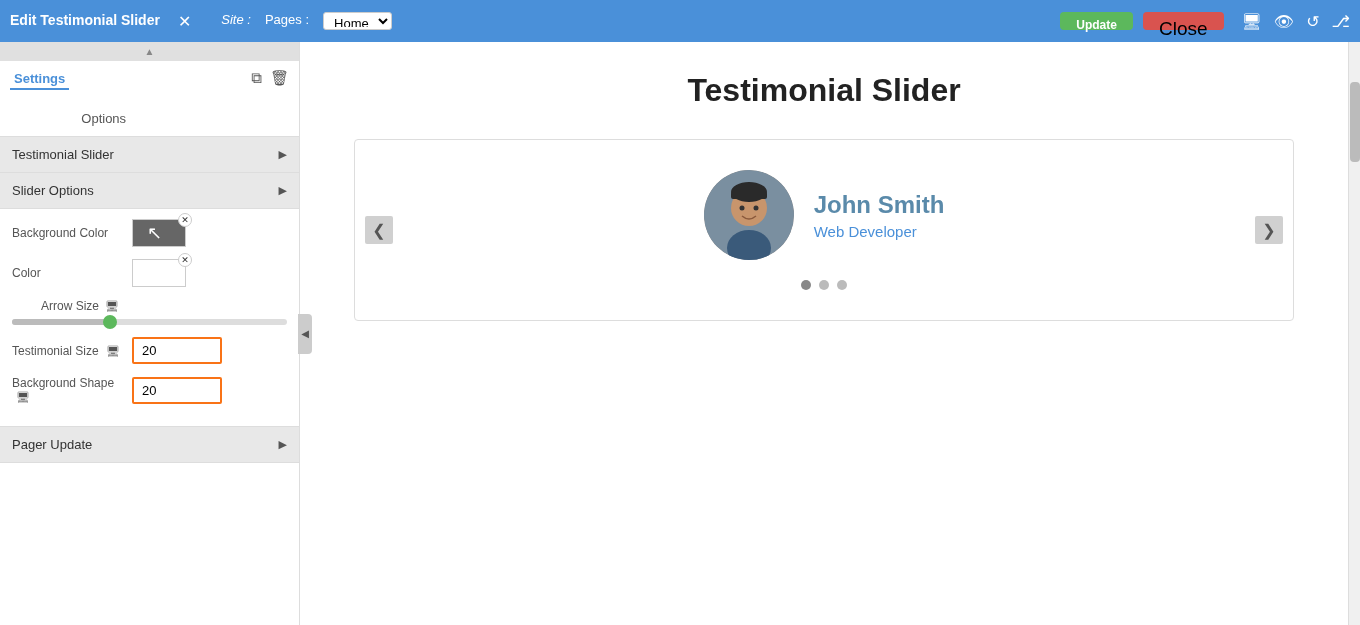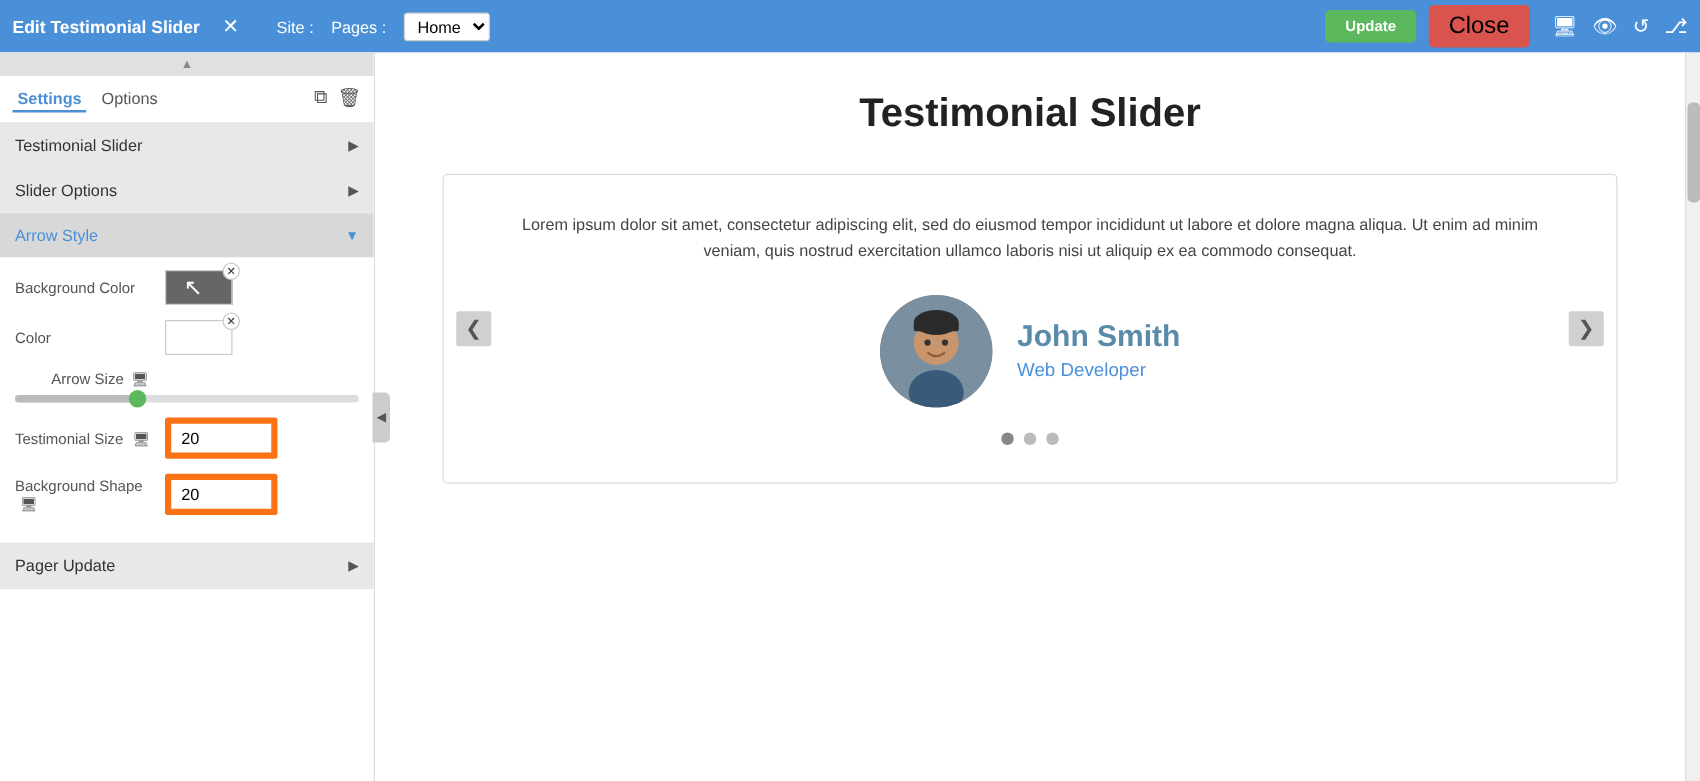--- a/index.html
+++ b/index.html
@@ -1,42 +1,42 @@
 <!DOCTYPE html>
 <html><head>
   <meta charset="utf-8">
   <style>
     * { box-sizing: border-box; margin: 0; padding: 0; }
     body { font-family: Arial, sans-serif; font-size: 13px; background: #f0f0f0; overflow: hidden; width: 1360px; height: 625px; }
 
     
     .topbar {
       display: flex;
-      align-items: center;
       background: #4a90d9;
       height: 42px;
-      padding: 2px 10px;
+      padding: 12px 10px;
       gap: 10px;
     }
     .topbar-title {
       color: white;
       font-weight: bold;
       font-size: 14px;
       flex: 0 0 auto;
       margin-right: 8px;
     }
     .topbar-close-icon {
       color: white;
       font-size: 16px;
       cursor: pointer;
       margin-right: 20px;
     }
     .topbar-site {
       color: white;
       font-size: 13px;
+      font-style: italic;
     }
     .topbar-pages {
       color: white;
       font-size: 13px;
       margin-left: 4px;
     }
     .topbar-pages-select {
       margin-left: 4px;
       padding: 2px 6px;
       font-size: 13px;
@@ -105,20 +105,21 @@
       cursor: pointer;
       padding: 2px 4px;
     }
     .tab-item.active {
       color: #4a90d9;
       font-weight: bold;
       border-bottom: 2px solid #4a90d9;
     }
     .tab-item.inactive {
       color: #555;
+      margin-top: 40px;
     }
     .tab-icon {
       font-size: 15px;
       color: #555;
       cursor: pointer;
     }
 
     
     .accordion-section {
       border-bottom: 1px solid #ddd;
@@ -246,21 +247,21 @@
       position: absolute;
       top: -4px;
       left: 33%;
       cursor: grab;
     }
 
     
     .number-input {
       width: 90px;
       padding: 4px 8px;
-      border: 5px solid #f97316;
+      border: 2px solid #f97316;
       font-size: 13px;
       border-radius: 2px;
     }
 
     
     .right-content {
       flex: 1;
       background: #fff;
       overflow-y: auto;
       position: relative;
@@ -458,24 +459,20 @@
     </div>
 
     <div class="accordion-section">
       <div class="accordion-header">
         <span>Slider Options</span>
         <span class="accordion-arrow">▶</span>
       </div>
     </div>
 
     <div class="accordion-section">
-      <div class="accordion-header open">
-        <span style="color:#4a90d9;">Arrow Style</span>
-        <span class="accordion-arrow down">▼</span>
-      </div>
       <div class="accordion-content">
 
         <div class="field-row">
           <span class="field-label">Background Color</span>
           <div class="color-picker-wrapper">
             <div class="color-swatch color-swatch-dark">
               <span class="cursor-overlay">↖</span>
             </div>
             <span class="swatch-x">✕</span>
           </div>
@@ -534,21 +531,20 @@
 
   <div class="right-content">
     <div class="content-area">
 
       <h1 class="page-title">Testimonial Slider</h1>
 
       <div class="testimonial-card">
 
         <button class="slider-nav left">❮</button>
 
-        <p class="testimonial-text">Lorem ipsum dolor sit amet, consectetur adipiscing elit, sed do eiusmod tempor incididunt ut labore et dolore magna aliqua. Ut enim ad minim veniam, quis nostrud exercitation ullamco laboris nisi ut aliquip ex ea commodo consequat.</p>
 
         <div class="testimonial-author">
           <div class="author-avatar">
 
             <svg width="90" height="90" viewBox="0 0 90 90">
 
               <circle cx="45" cy="45" r="45" fill="#7a8fa0"></circle>
 
               <circle cx="45" cy="38" r="18" fill="#c8956c"></circle>
 

